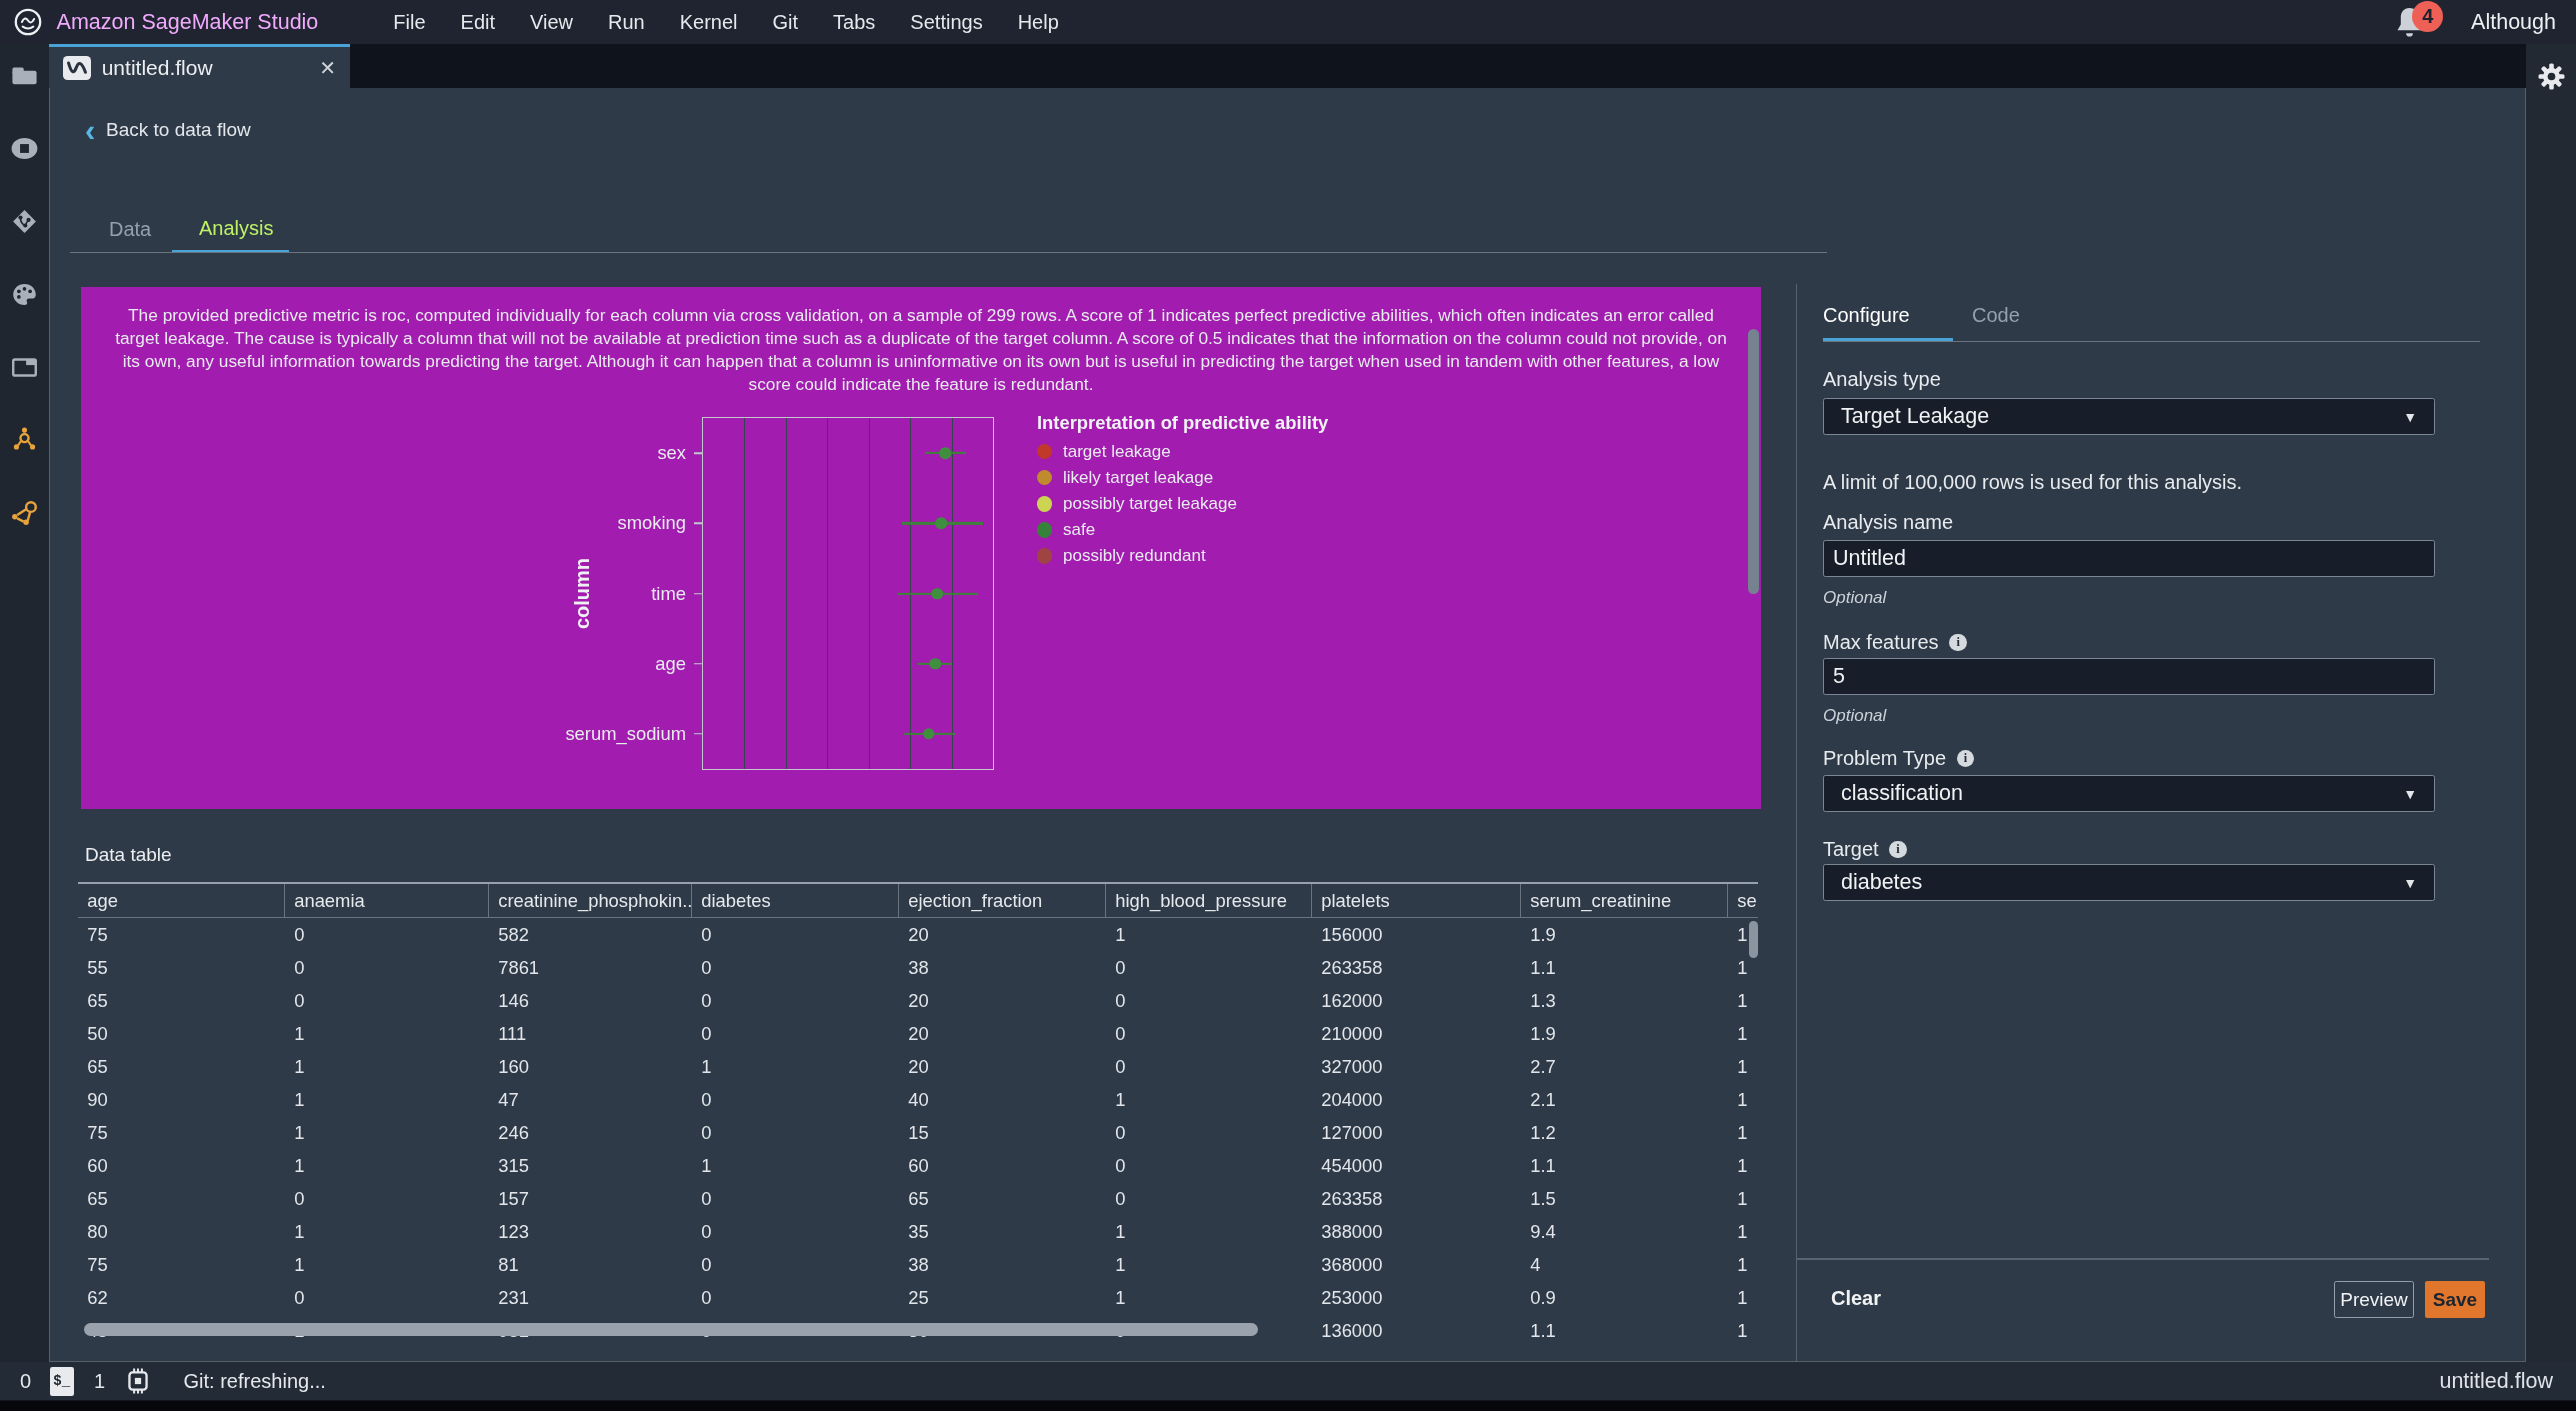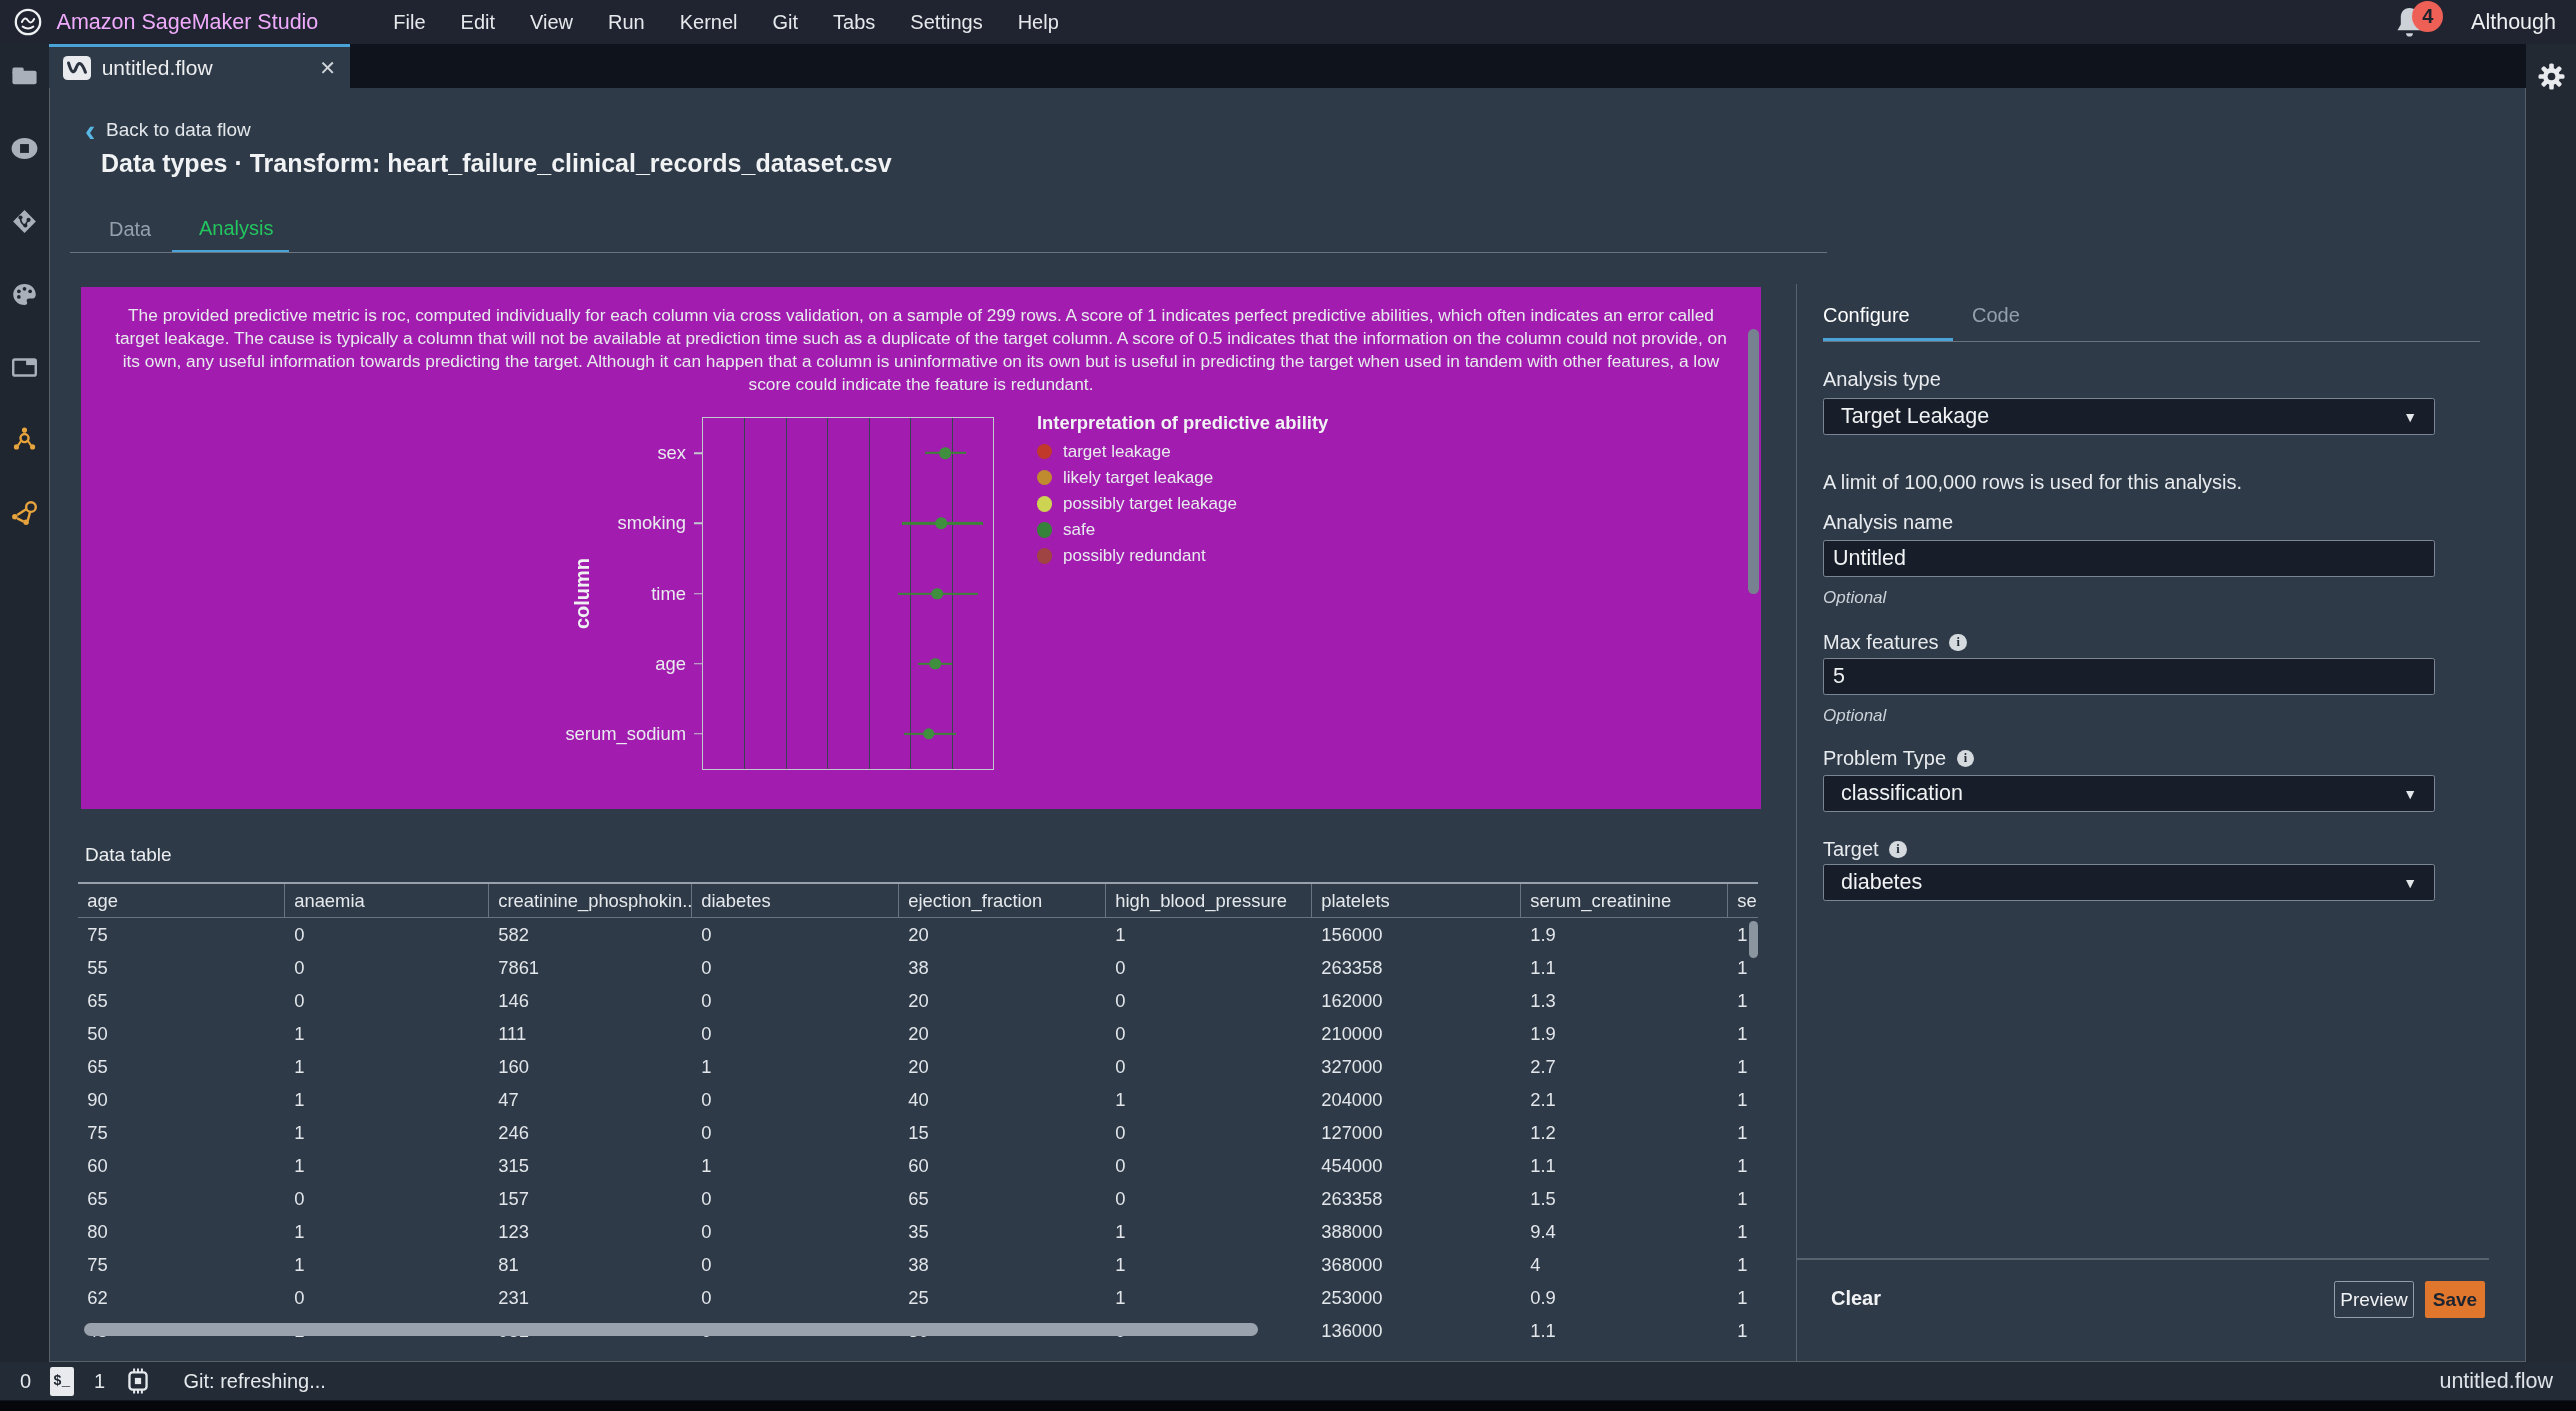--- a/index.html
+++ b/index.html
@@ -37,21 +37,21 @@
   .tab-label{margin-left:10.7px;font-size:21px;color:#eceef0;}
   .tab-close{margin-left:auto;font-size:20px;color:#cfd4d9;}
 
   
   .doc{position:absolute;left:49px;top:88px;width:2477px;height:1274px;background:#2e3a48;
        border:1.5px solid #566069;border-top:none;}
   .back-link{position:absolute;left:35px;top:31px;display:flex;align-items:center;font-size:19px;color:#e3e7eb;}
   .back-chevron{color:#58b7e4;font-size:31px;line-height:19px;margin-right:10.7px;font-weight:bold;}
   .page-title{position:absolute;left:51px;top:61px;font-size:25px;font-weight:bold;color:#f0f2f4;}
   .main-tab-data{position:absolute;left:59px;top:130px;font-size:20px;color:#96a0ac;}
-  .main-tab-analysis{position:absolute;left:149px;top:129px;font-size:20px;color:#22c55e;}
+  .main-tab-analysis{position:absolute;left:149px;top:129px;font-size:20px;color:#bef264;}
   .main-tab-underline{position:absolute;left:122px;top:162px;width:117px;height:3.1px;background:#4aa3d8;}
   .main-tab-line{position:absolute;left:20px;top:164px;width:1757px;height:0.8px;background:#6a737e;}
 
   
   .analysis-panel{position:absolute;left:31px;top:199px;width:1680px;height:522px;background:#a21caf;}
   .analysis-desc{margin:0 auto;padding-top:17px;width:1619px;text-align:center;
                  font-size:17.3px;line-height:1.33;color:#e8ebee;}
   .panel-scroll{position:absolute;right:2.3px;top:42px;width:10.7px;height:265px;background:#76828f;border-radius:5.4px;}
 
   .plot-area{position:absolute;left:621px;top:130px;width:292px;height:353px;
@@ -222,21 +222,20 @@
       <span class="tab-label">untitled.flow</span>
       <span class="tab-close">✕</span>
     </div>
   </div>
 
   <div class="doc">
     <div class="back-link">
       <span class="back-chevron">‹</span>
       <span>Back to data flow</span>
     </div>
-    <div class="page-title">Data types · Transform: heart_failure_clinical_records_dataset.csv</div>
 
     <div class="main-tab-data">Data</div>
     <div class="main-tab-analysis">Analysis</div>
     <div class="main-tab-underline"></div>
     <div class="main-tab-line"></div>
 
     <div class="analysis-panel">
       <p class="analysis-desc">The provided predictive metric is roc, computed individually for each column via cross validation, on a sample of 299 rows. A score of 1 indicates perfect predictive abilities, which often indicates an error called target leakage. The cause is typically a column that will not be available at prediction time such as a duplicate of the target column. A score of 0.5 indicates that the information on the column could not provide, on its own, any useful information towards predicting the target. Although it can happen that a column is uninformative on its own but is useful in predicting the target when used in tandem with other features, a low score could indicate the feature is redundant.</p>
 
       <div class="ylabel">column</div>

